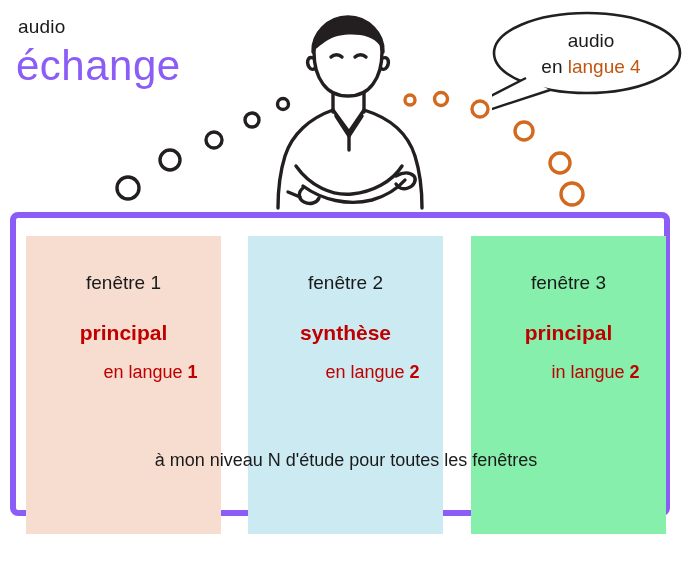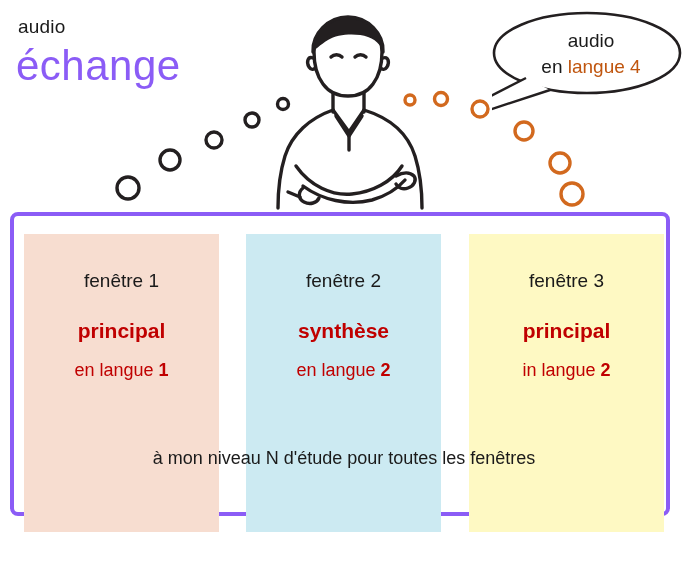--- a/index.html
+++ b/index.html
@@ -73,35 +73,35 @@
     height: 230px;
   }
 
   
   #panel {
     position: absolute;
     left: 10px;
     top: 212px;
     width: 660px;
     height: 304px;
-    border: 4px solid #8b5cf6;
+    border: 6px solid #8b5cf6;
     border-radius: 8px;
     box-sizing: border-box;
     background: #ffffff;
   }
   .column {
     position: absolute;
     top: 18px;
     width: 195px;
     height: 298px;
     box-sizing: border-box;
   }
   #col-1 { left: 10px;  background: #f7ddd0; }
   #col-2 { left: 232px; background: #cceaf2; }
-  #col-3 { left: 455px; background: #fef9c3; }
+  #col-3 { left: 455px; background: #86efac; }
 
   .col-title {
     position: absolute;
     top: 36px;
     left: 0;
     width: 100%;
     text-align: center;
     font-size: 19px;
     color: #1a1a1a;
   }
@@ -116,20 +116,21 @@
     color: #c00000;
   }
   .col-sub {
     position: absolute;
     top: 126px;
     left: 0;
     width: 100%;
     text-align: center;
     font-size: 18px;
     color: #c00000;
+    padding-left: 27px;
   }
   .col-sub b {
     font-weight: bold;
   }
 
   #footnote {
     position: absolute;
     left: 0;
     top: 232px;
     width: 660px;

